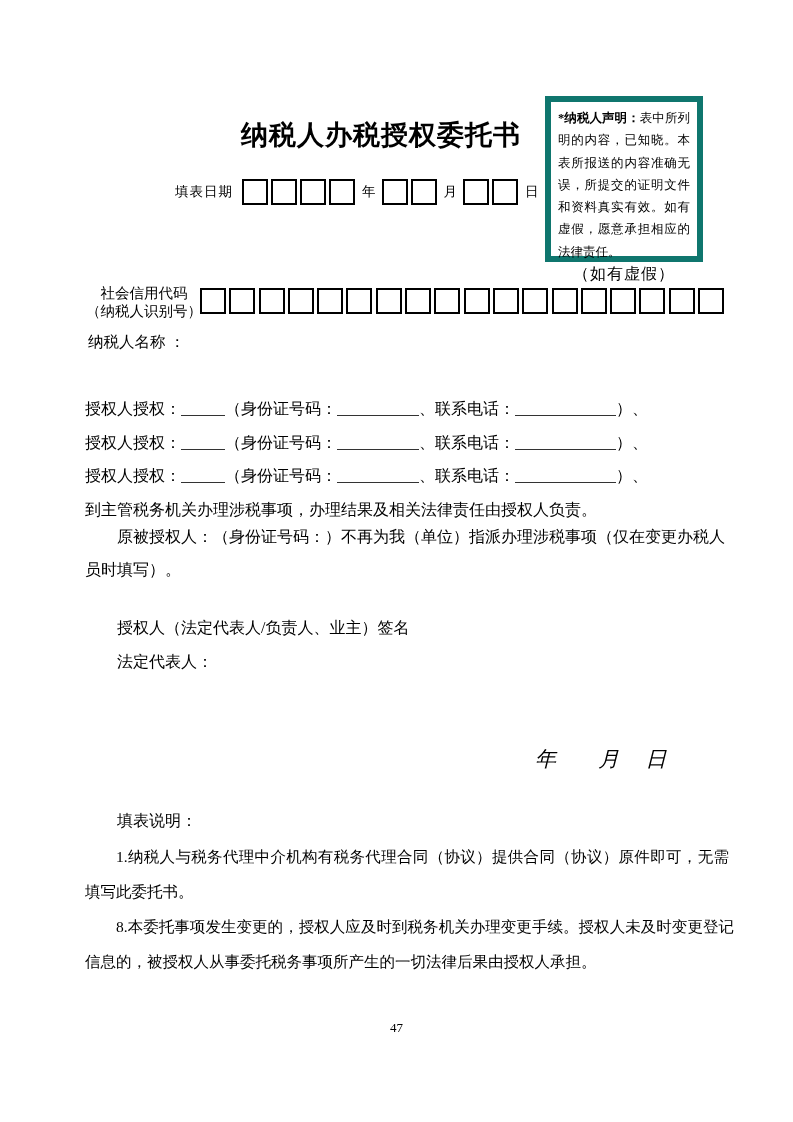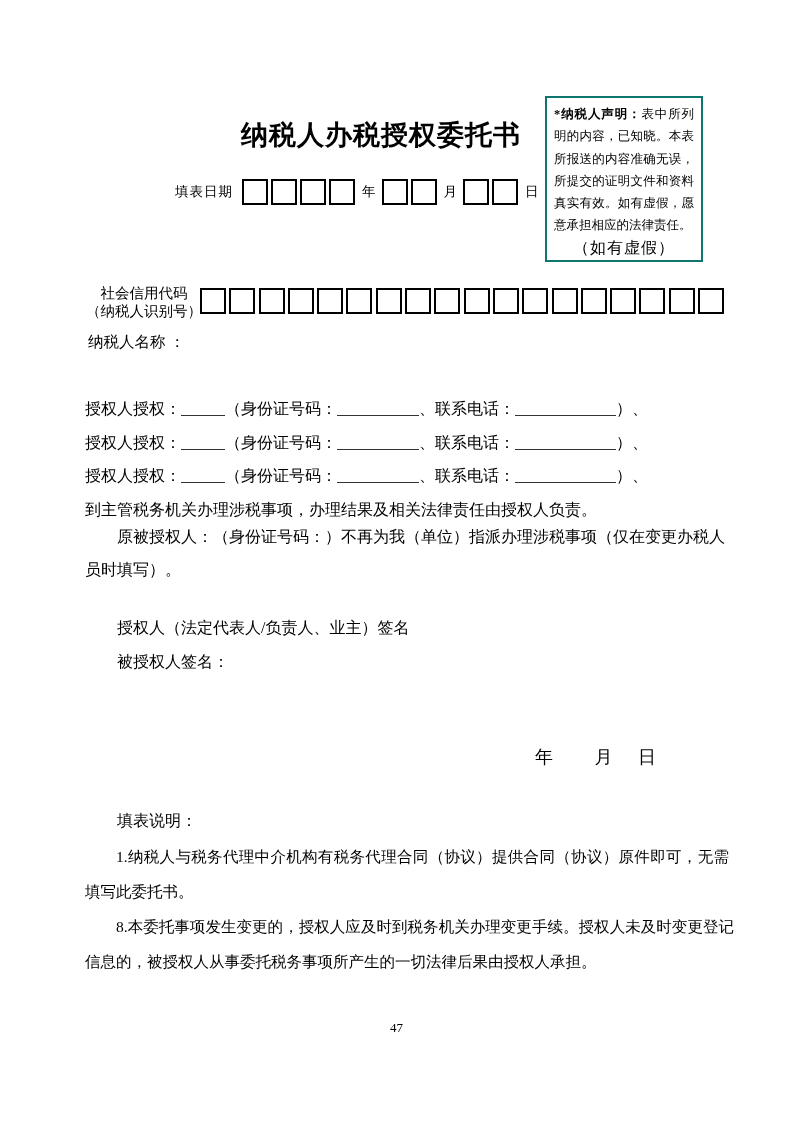--- a/index.html
+++ b/index.html
@@ -19,21 +19,21 @@
   }
   .date-row {
     position:absolute; left:175px; top:179px; display:flex; align-items:center;
     font-size:13.5px;
   }
   .date-row .lbl { margin-right:9px; letter-spacing:1px; }
   .boxgroup { display:flex; }
   .date-unit { margin:0 6px 0 4px; }
   .declaration {
     position:absolute; left:545px; top:96px; width:158px; height:166px;
-    border:2px solid #0f766e; box-sizing:border-box; padding:5px 7px 0 7px;
+    border:6px solid #0f766e; box-sizing:border-box; padding:5px 7px 0 7px;
     font-size:12.5px; line-height:22.3px; text-align:justify;
   }
   .decl-label { font-weight:bold; }
   .decl-seal { font-size:16px; text-align:center; letter-spacing:1px; line-height:22px; }
   .cc-label {
     position:absolute; left:85px; top:285px; width:118px; text-align:center;
     font-size:14.5px; line-height:17.5px;
   }
   .cc-boxes { position:absolute; left:200px; top:288px; display:flex; }
   .cc-boxes .box { margin-right:3.3px; }
@@ -42,21 +42,21 @@
   .auth-row { height:33.5px; line-height:33.5px; white-space:nowrap; }
   .blank { display:inline-block; border-bottom:1px solid #333; vertical-align:-2px; height:12px; }
   .b1 { width:44px; } .b2 { width:82px; } .b3 { width:101px; }
   .scope-line { height:33.5px; line-height:33.5px; }
   .former {
     position:absolute; left:85px; top:520px; width:642px;
     font-size:16px; line-height:33px; text-indent:2em;
   }
   .sign1 { position:absolute; left:85px; top:618px; width:642px; font-size:16px; text-indent:2em; }
   .sign2 { position:absolute; left:85px; top:652px; width:642px; font-size:16px; text-indent:2em; }
-  .ymd { position:absolute; left:535px; top:745px; font-size:18px; }
+  .ymd { position:absolute; left:535px; top:745px; font-size:21px;font-style:italic; }
   .ymd .m { margin-left:37px; } .ymd .d { margin-left:21px; }
   .notes-title { position:absolute; left:117px; top:811px; font-size:16px; }
   .note1 {
     position:absolute; left:85px; top:839px; width:644px;
     font-size:15.5px; line-height:35px; text-indent:2em; text-align:justify;
   }
   .note2 {
     position:absolute; left:85px; top:909px; width:649px;
     font-size:15.5px; line-height:35px; text-indent:2em; text-align:justify;
   }
@@ -128,21 +128,21 @@
   <div class="body-block">
     <div class="auth-row"><span>授权人授权：</span><span class="blank b1"></span><span>（身份证号码：</span><span class="blank b2"></span><span>、联系电话：</span><span class="blank b3"></span><span>）、</span></div>
     <div class="auth-row"><span>授权人授权：</span><span class="blank b1"></span><span>（身份证号码：</span><span class="blank b2"></span><span>、联系电话：</span><span class="blank b3"></span><span>）、</span></div>
     <div class="auth-row"><span>授权人授权：</span><span class="blank b1"></span><span>（身份证号码：</span><span class="blank b2"></span><span>、联系电话：</span><span class="blank b3"></span><span>）、</span></div>
     <div class="scope-line">到主管税务机关办理涉税事项，办理结果及相关法律责任由授权人负责。</div>
   </div>
 
   <div class="former">原被授权人：（身份证号码：）不再为我（单位）指派办理涉税事项（仅在变更办税人员时填写）。</div>
 
   <div class="sign1">授权人（法定代表人/负责人、业主）签名</div>
-  <div class="sign2">被授权人签名：</div>
+  <div class="sign2">法定代表人：</div>
 
   <div class="ymd">
     <span class="y">年</span>
     <span class="m">月</span>
     <span class="d">日</span>
   </div>
 
   <div class="notes-title">填表说明：</div>
   <div class="note1">1.纳税人与税务代理中介机构有税务代理合同（协议）提供合同（协议）原件即可，无需填写此委托书。</div>
   <div class="note2">8.本委托事项发生变更的，授权人应及时到税务机关办理变更手续。授权人未及时变更登记信息的，被授权人从事委托税务事项所产生的一切法律后果由授权人承担。</div>

